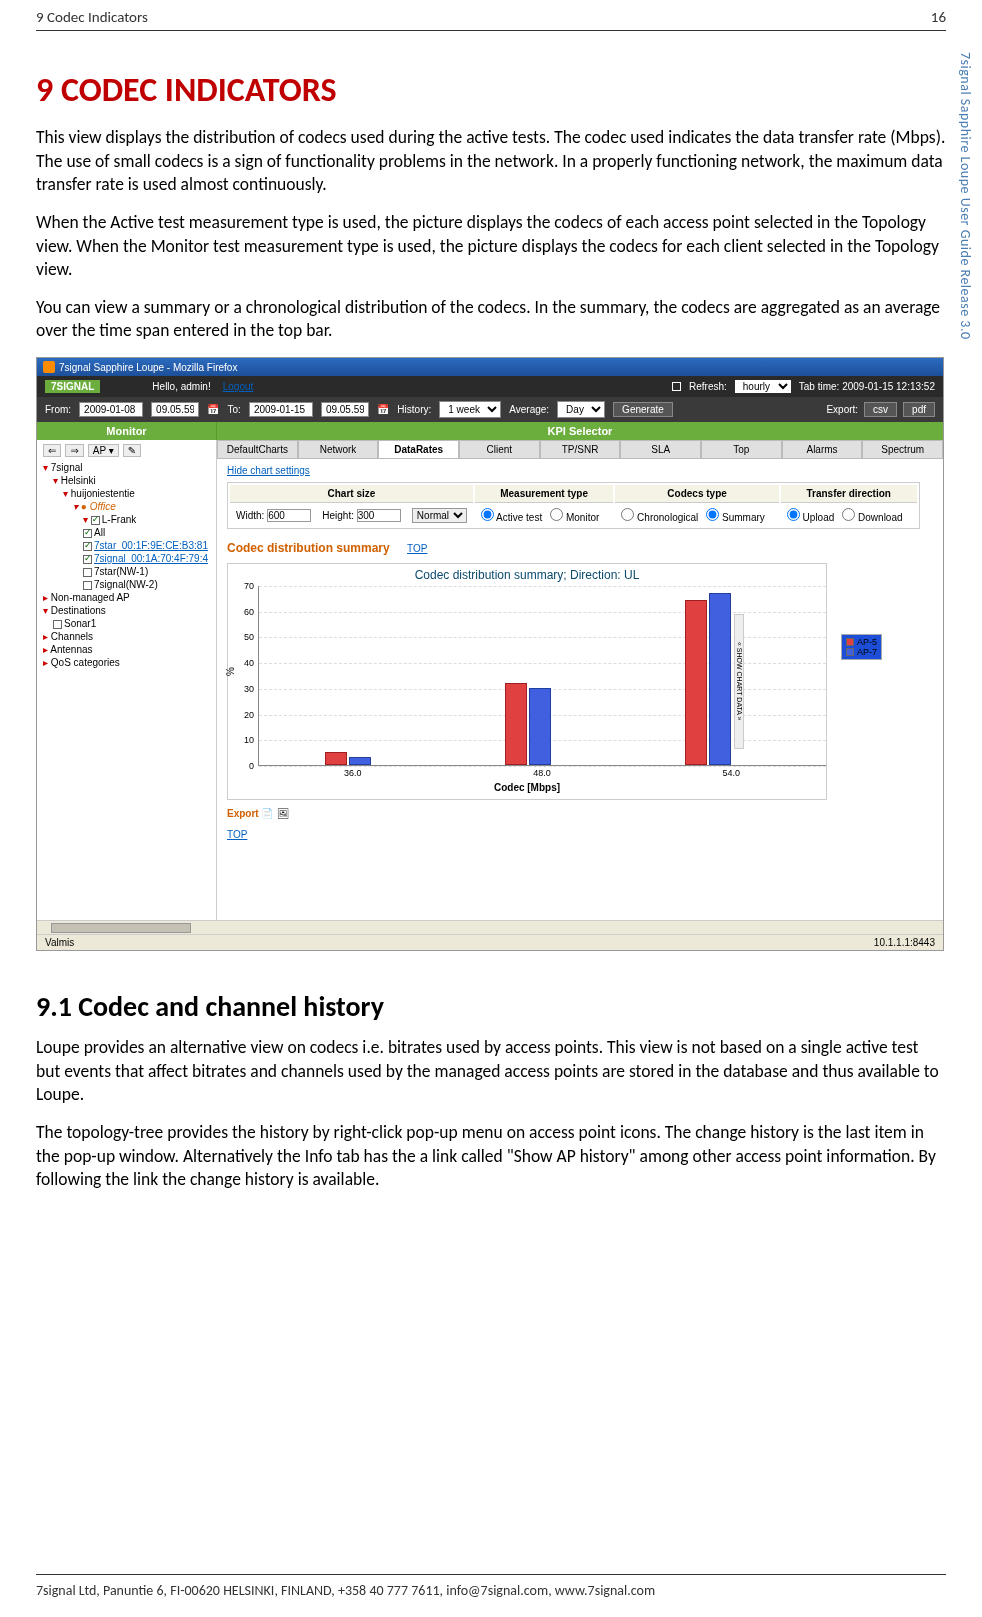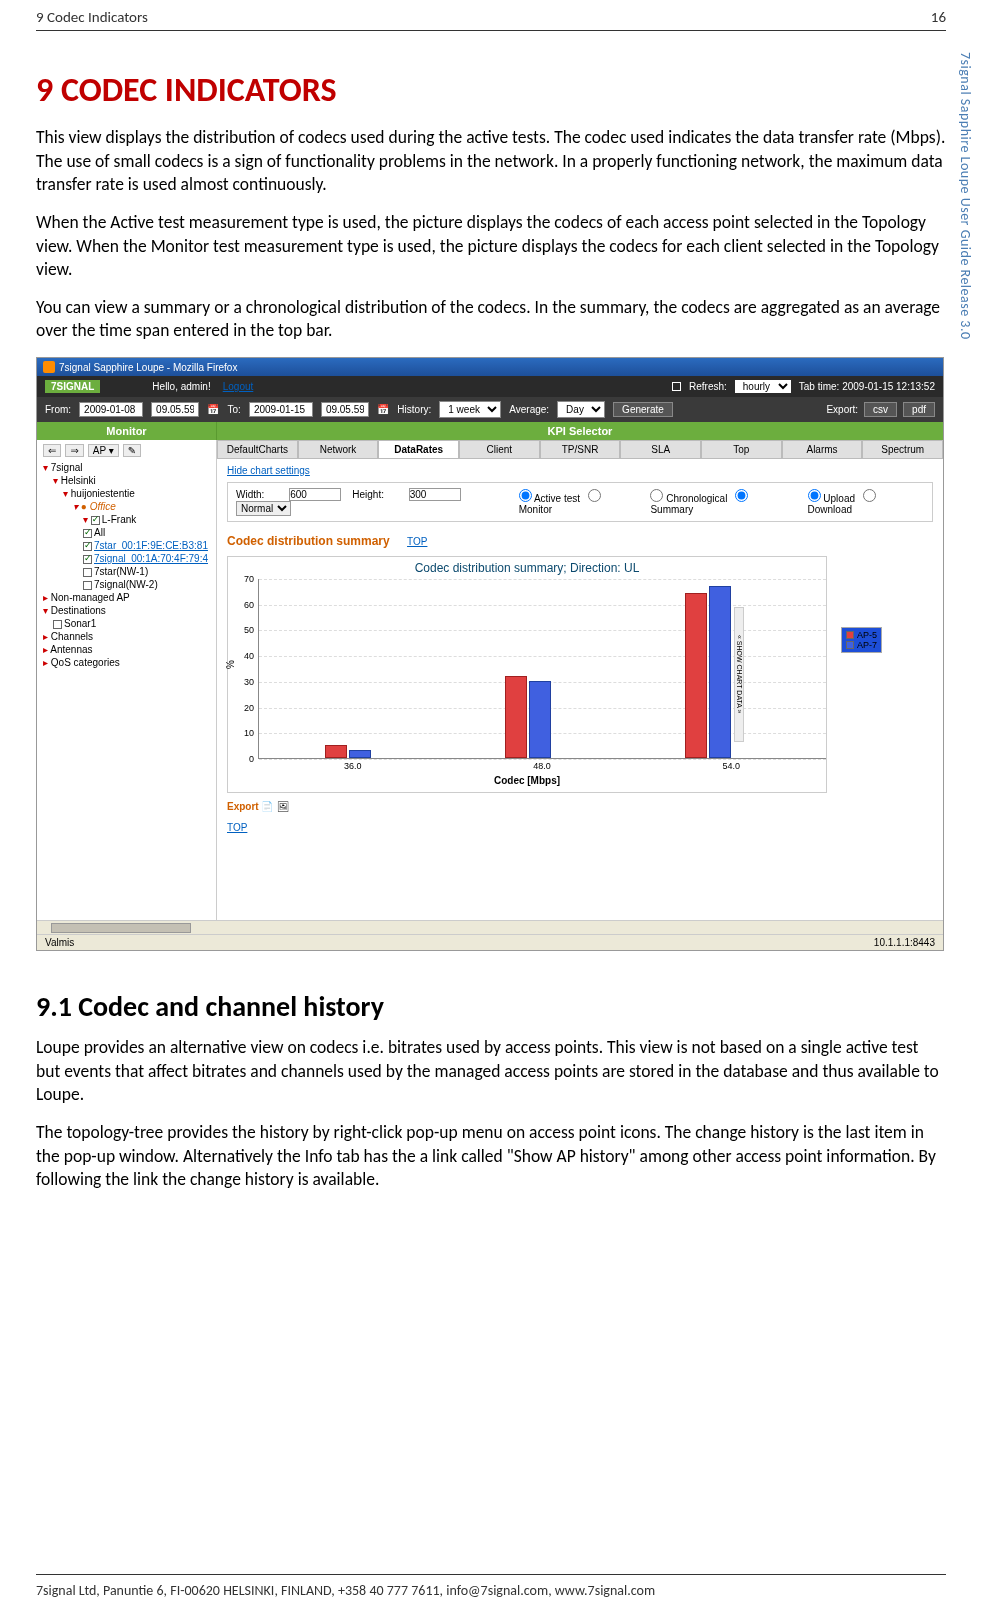--- a/index.html
+++ b/index.html
@@ -130,21 +130,21 @@
   .cb.checked::after { content: "✓"; position: absolute; top: -3px; left: 0; font-size: 9px; color: #060; }
   .link { color: #0060c0; text-decoration: underline; cursor: pointer; }
   .main { flex: 1; padding: 0; }
   .tabs { display: flex; background: #ddd; }
   .tab { flex: 1; text-align: center; padding: 3px 0; border: 1px solid #bbb; background: #e0e0e0; font-size: 10px; cursor: pointer; }
   .tab.active { background: #fff; font-weight: bold; }
   .hide-settings { color: #0060c0; text-decoration: underline; padding: 6px 10px; font-size: 10px; display: inline-block; cursor: pointer; }
   .settings-table { margin: 0 10px 8px 10px; border: 1px solid #ccc; font-size: 10px; }
   .settings-table th { background: #f5f3e5; padding: 3px 6px; font-weight: bold; border-bottom: 1px solid #ccc; }
   .settings-table td { padding: 3px 6px; }
-  .settings-table input[type=text] { width: 52px; font-size: 10px; border: 1px solid #999; margin-left: 22px; }
+  .settings-table input[type=text] { width: 44px; font-size: 10px; border: 1px solid #999; }
   .settings-table select { font-size: 10px; border: 1px solid #999; }
   .sect-title { padding: 4px 10px; font-size: 12px; }
   .sect-title .orange { color: #d06000; font-weight: bold; }
   .sect-title .toplink { color: #0060c0; text-decoration: underline; margin-left: 14px; font-size: 10px; cursor: pointer; }
   .chart-box { margin: 4px 10px; border: 1px solid #ccc; width: 600px; background: #fff; position: relative; }
   .chart-title { text-align: center; color: #0c4a6e; font-weight: normal; font-size: 12px; padding: 4px 0; }
   .chart-area { display: flex; }
   .y-axis { width: 30px; position: relative; height: 180px; }
   .y-axis div { position: absolute; right: 4px; font-size: 9px; transform: translateY(-50%); }
   .y-label { position: absolute; left: -2px; top: 50%; transform: rotate(-90deg) translateX(10px); font-size: 10px; }
@@ -264,20 +264,26 @@
             <div class="tab">TP/SNR</div>
             <div class="tab">SLA</div>
             <div class="tab">Top</div>
             <div class="tab">Alarms</div>
             <div class="tab">Spectrum</div>
           </div>
         <span class="hide-settings">Hide chart settings</span>
 
         <table class="settings-table">
           <tbody>
+              <tr>
+            <th>Chart size</th>
+            <th>Measurement type</th>
+            <th>Codecs type</th>
+            <th>Transfer direction</th>
+          </tr>
           <tr>
             <td>
               <span>Width:</span>
               <input type="text" value="600" style="">
               &nbsp;&nbsp;
               <span>Height:</span>
               <input type="text" value="300" style="">
               &nbsp;&nbsp;
               <select><option>Normal</option></select>
             </td>

